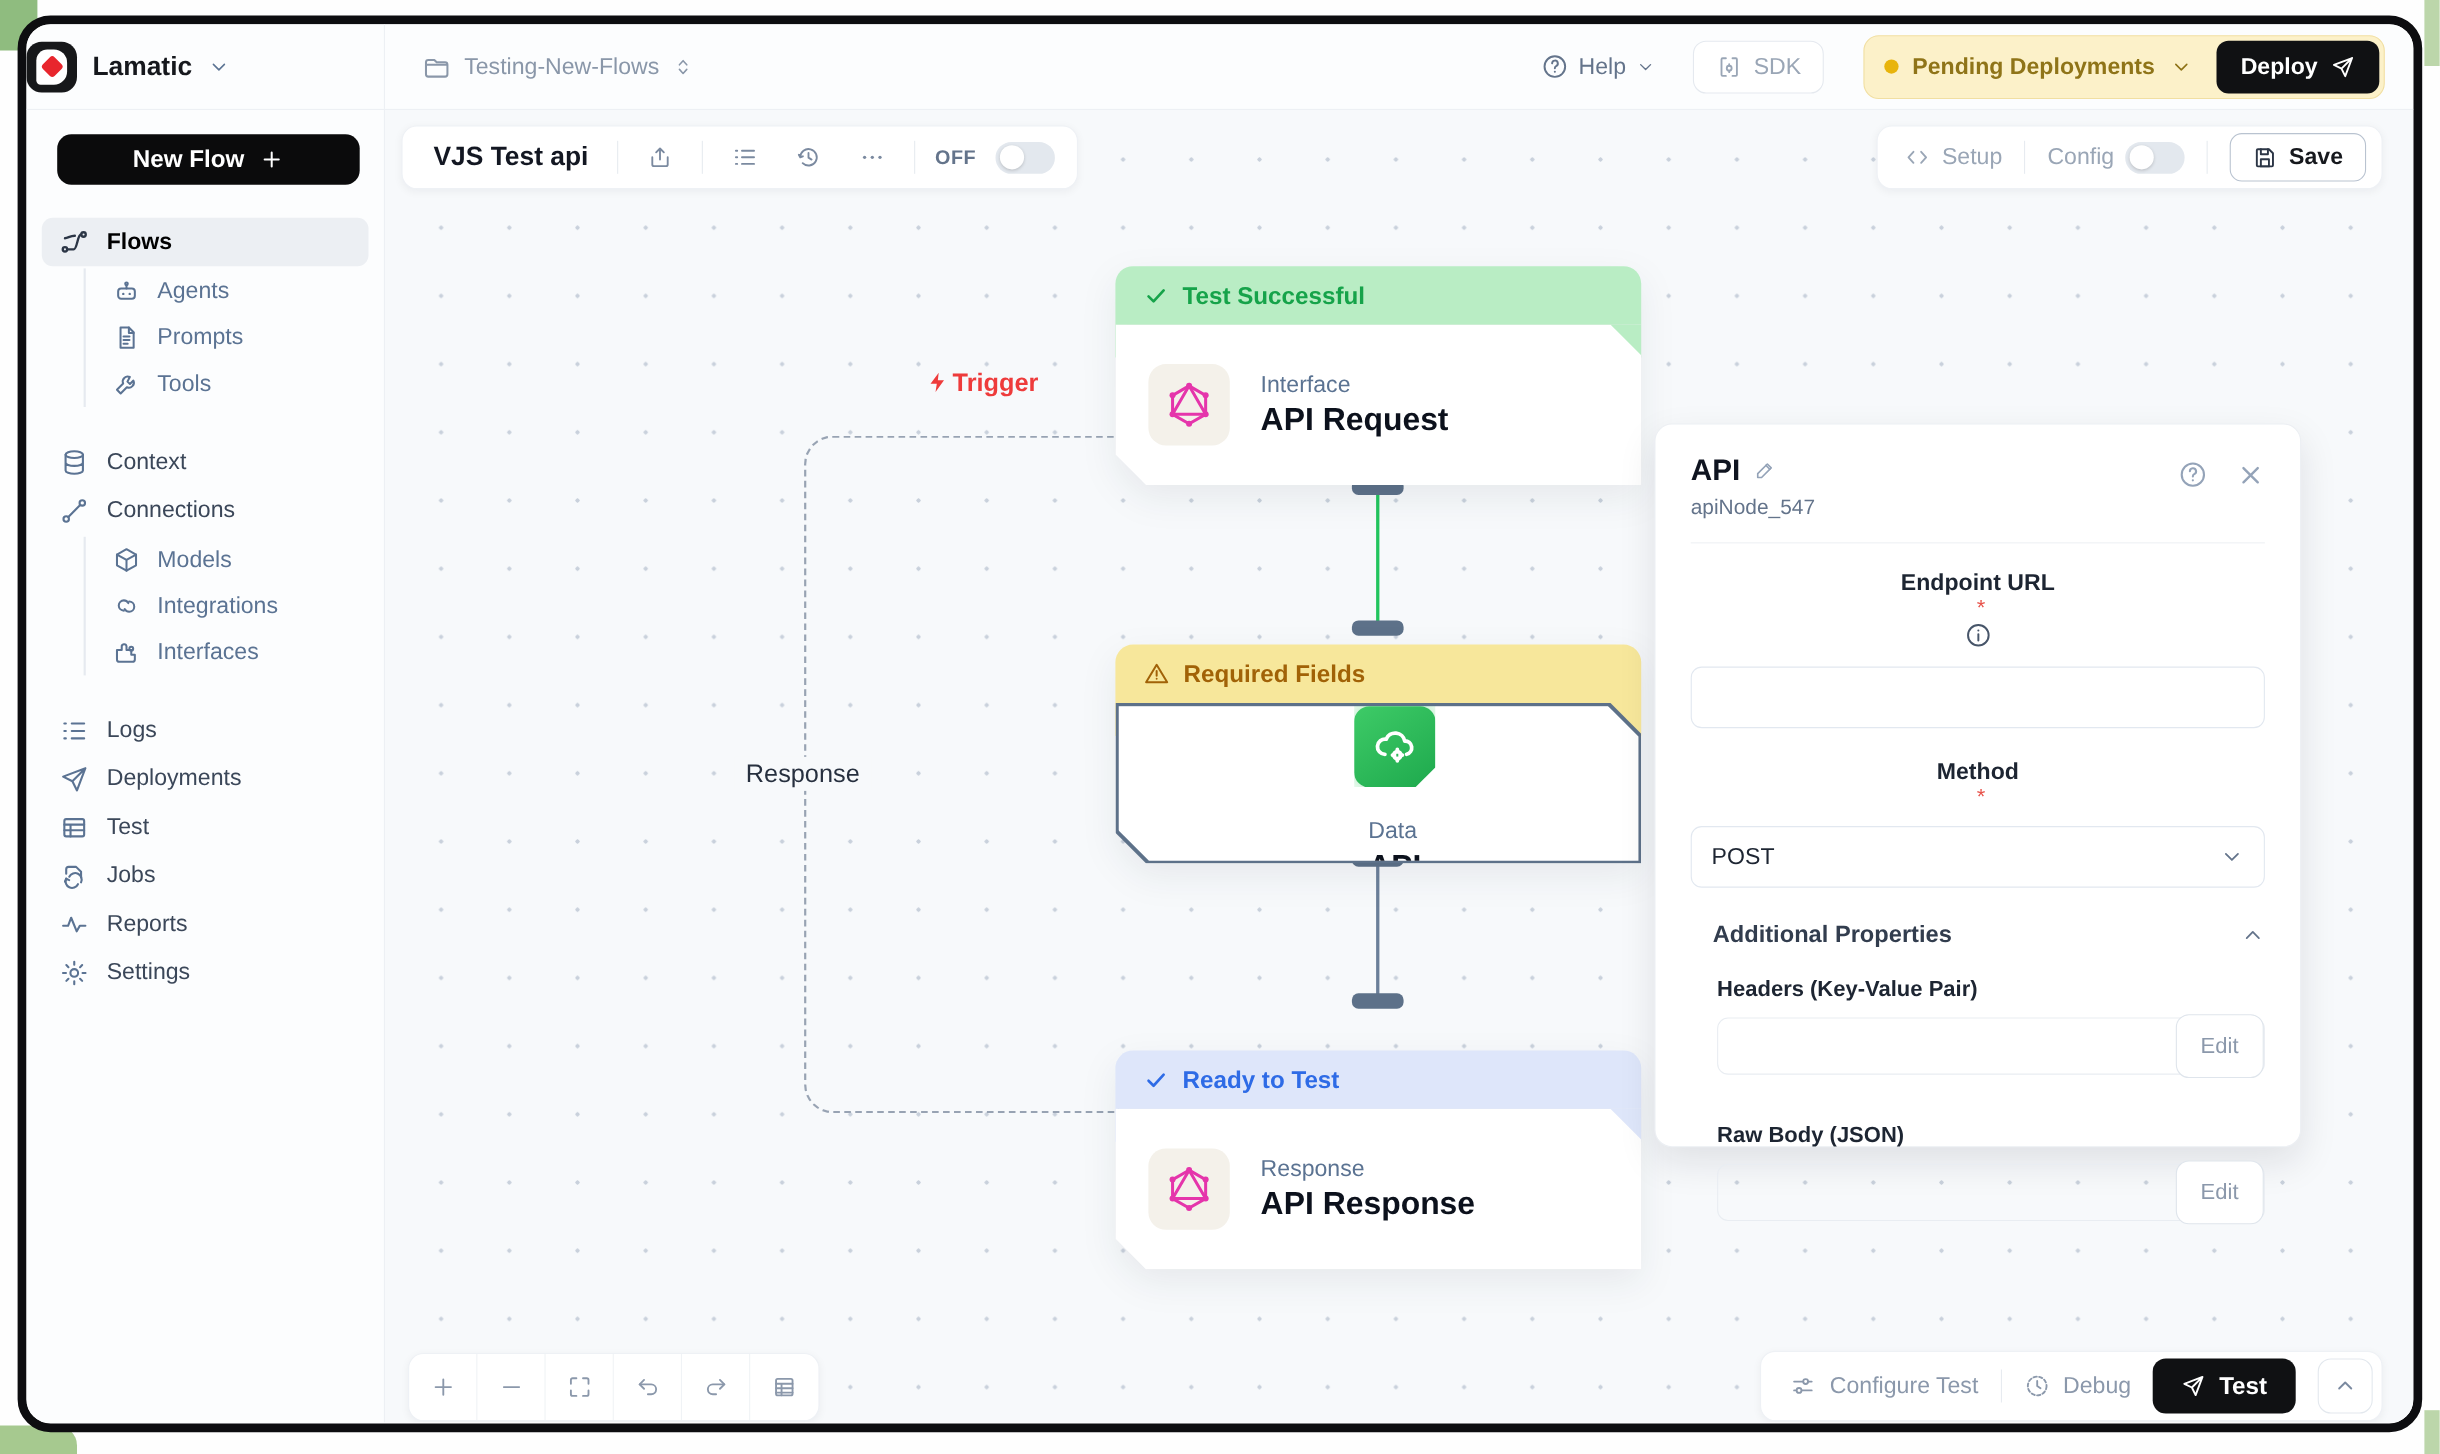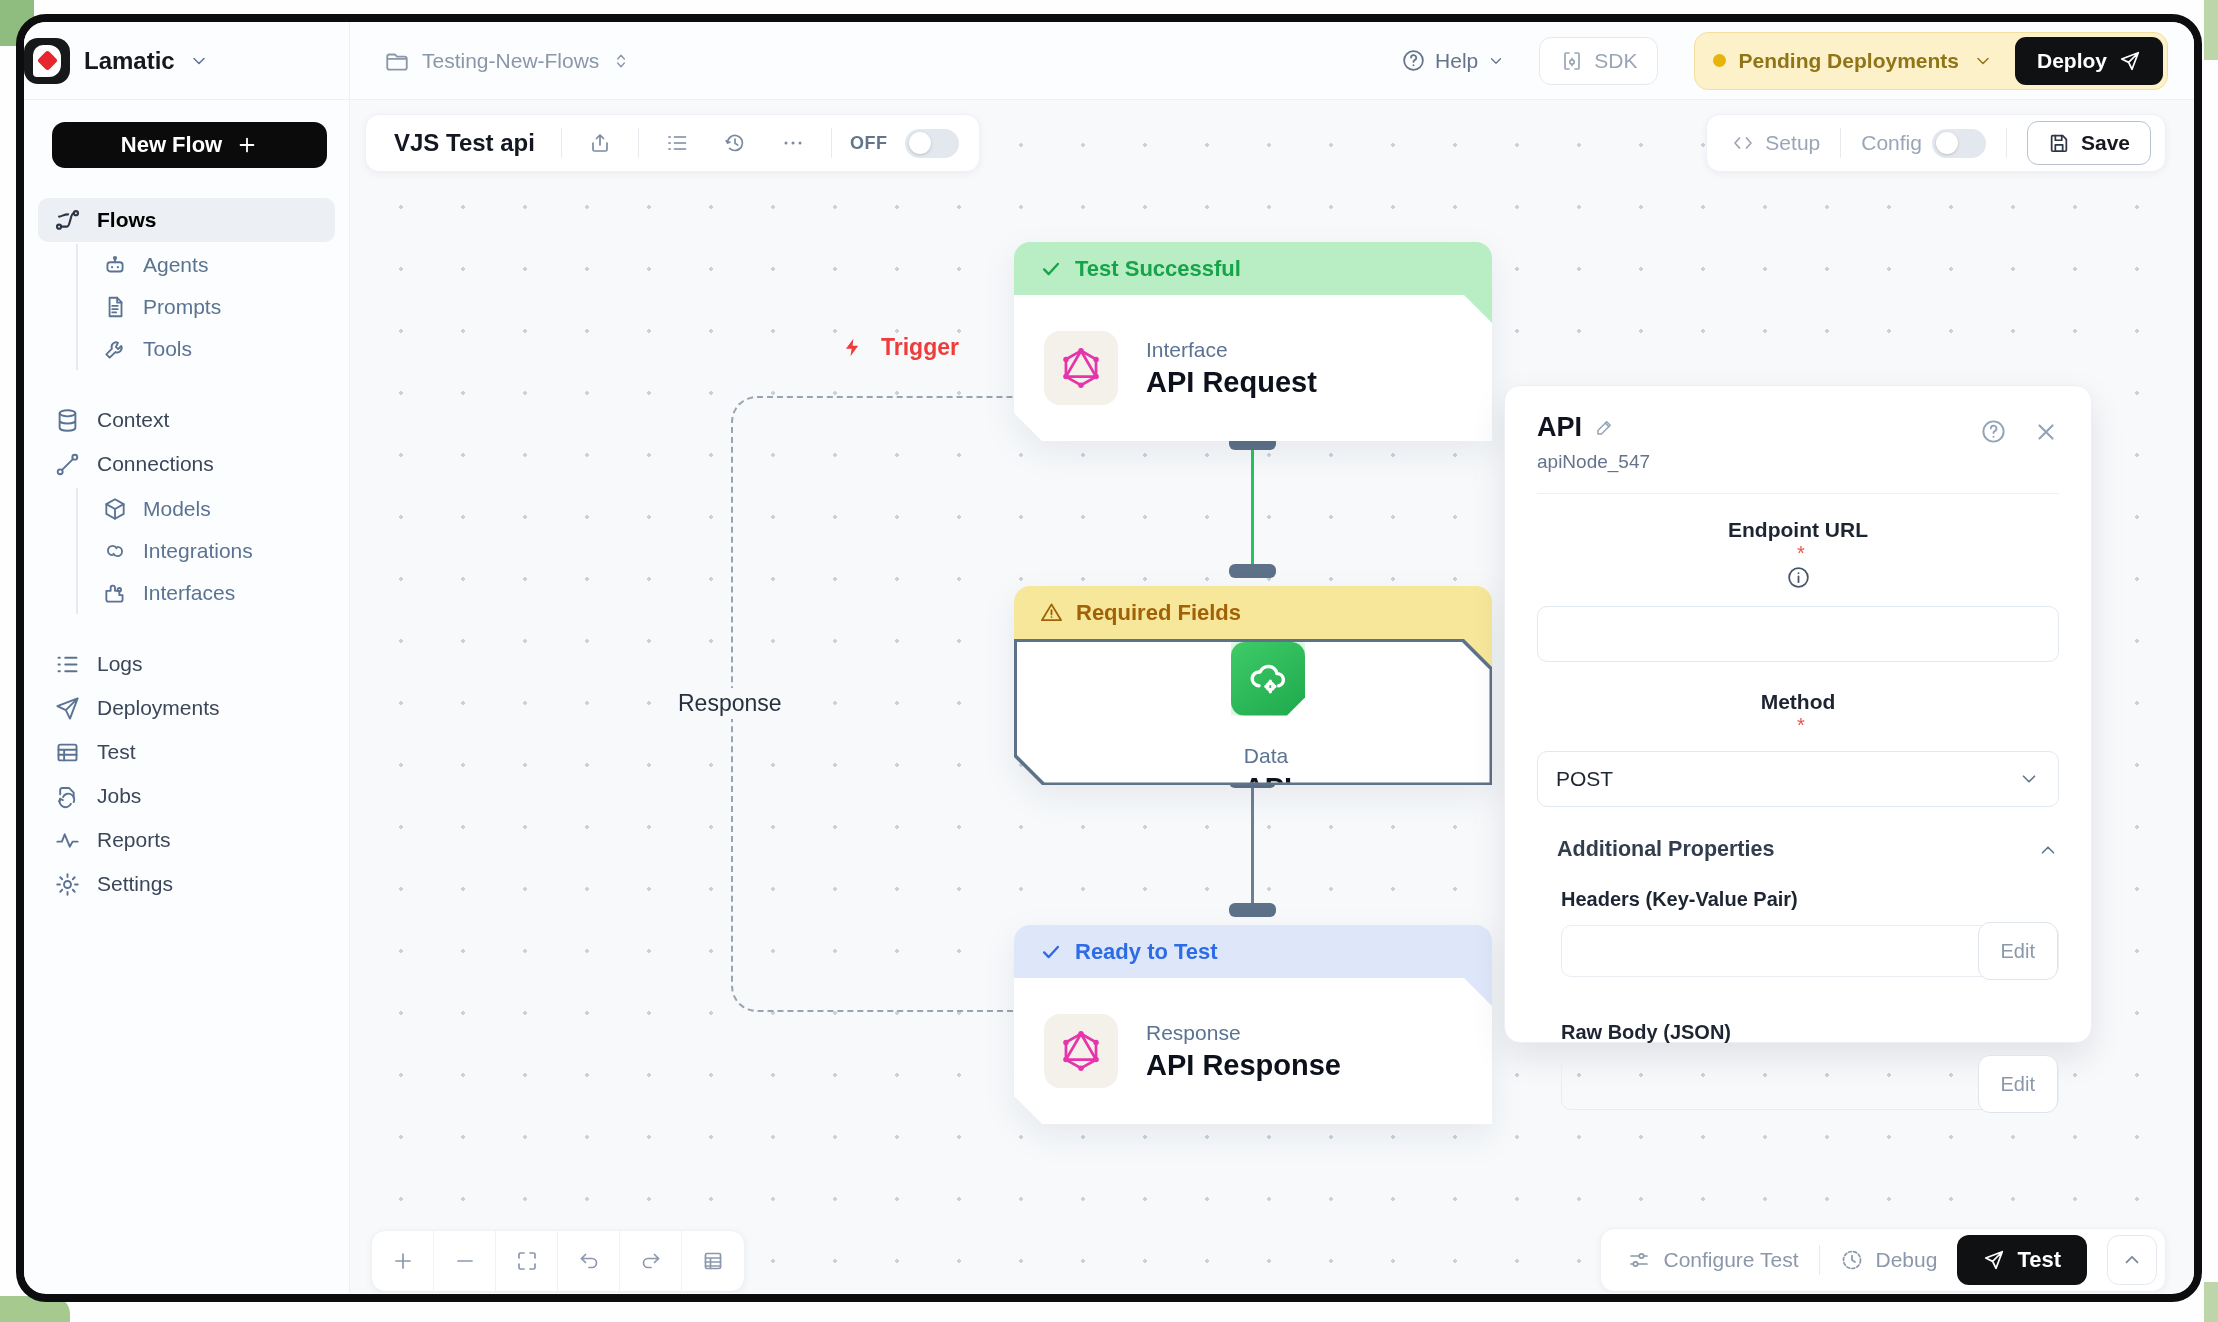--- a/index.html
+++ b/index.html
@@ -71,21 +71,21 @@
   .off-label { font-size:18px; font-weight:bold; color:#64748b; letter-spacing:.5px; }
 
   .setup-toolbar { right:28px; top:14px; height:58px; padding:0 14px 0 24px; gap:20px; }
   .muted-action { display:flex; align-items:center; gap:10px; color:#9aa6b6; font-size:21px; cursor:pointer;}
   .save-btn { display:flex; align-items:center; gap:11px; background:#fff; border:1.6px solid #b9c3d0;
     border-radius:11px; padding:9px 20px; font-size:21px; font-weight:bold; color:#16181d; cursor:pointer;}
 
   
   .dashed-loop { position:absolute; left:381px; top:296px; width:286px; height:616px;
     border:2.5px dashed #98a3b3; border-right:none; border-radius:26px 0 0 26px; z-index:1; }
-  .trigger-label { position:absolute; left:492px; top:234px; display:flex; align-items:center; gap:18px;
+  .trigger-label { position:absolute; left:492px; top:234px; display:flex; align-items:center; gap:3px;
     color:#ee3b3b; font-size:23px; font-weight:bold; z-index:3; }
   .response-label { position:absolute; left:318px; top:588px; color:#27303f; font-size:23px;
     background:#f7f9fb; padding:2px 10px; z-index:3; }
 
   .flow-node { position:absolute; left:664px; width:478px; z-index:2;
     filter:drop-shadow(0 12px 16px rgba(15,23,42,.07)); }
   .node-header { height:53px; border-radius:16px 16px 0 0; display:flex; align-items:center; gap:13px;
     padding-left:26px; font-size:22px; font-weight:bold; }
   .hdr-success { background:#b9edc4; color:#16a34a; }
   .hdr-warning { background:#f7e79b; color:#a16207; }
@@ -414,21 +414,21 @@
                 </div>
                 <div class="node-texts">
                   <span class="node-cat">Data</span>
                   <span class="node-title">API</span>
                 </div>
               </div>
             </div>
           </div>
         </div>
 
-        <div class="flow-node" style="top:825px;">
+        <div class="flow-node" style="top:855px;">
           <div class="node-header hdr-ready">
             <svg width="22" height="22" viewBox="0 0 24 24" style="stroke:#2e6be6;fill:none;stroke-width:2.6;stroke-linecap:round;stroke-linejoin:round">
                 <path d="M4.5 12.5l5 5L19.5 6.5"></path>
               </svg>
             <span>Ready to Test</span>
           </div>
           <div class="node-bodywrap wrap-ready">
             <div class="node-body node-clip">
               <div class="node-icon-tile">
                 <svg width="44" height="44" viewBox="0 0 24 24" style="stroke:#e535ab;fill:none;stroke-width:1.5">

